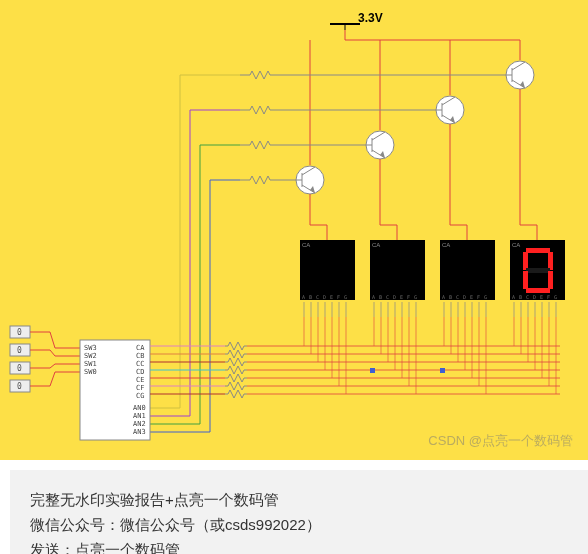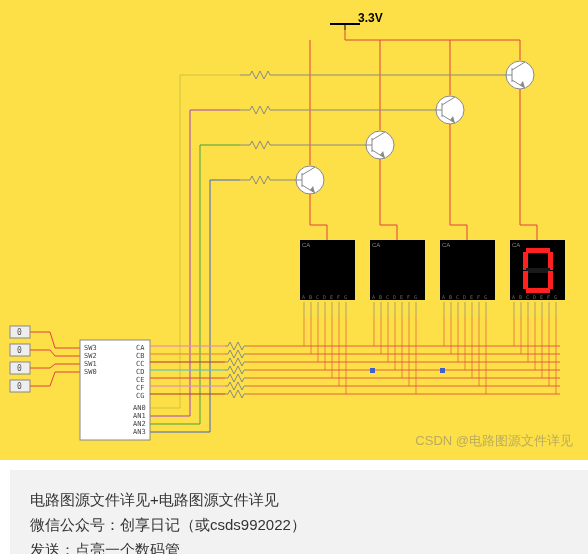--- a/index.html
+++ b/index.html
@@ -386,25 +386,25 @@
       <line x1="521" y1="317" x2="521" y2="354"></line>
       <line x1="528" y1="317" x2="528" y2="362"></line>
       <line x1="535" y1="317" x2="535" y2="370"></line>
       <line x1="542" y1="317" x2="542" y2="378"></line>
       <line x1="549" y1="317" x2="549" y2="386"></line>
       <line x1="556" y1="317" x2="556" y2="394"></line>
     </g>
   </g>
 
 </svg>
-<div class="watermark-main">CSDN @电路图源文件详见</div>
+<div class="watermark-main">CSDN @点亮一个数码管</div>
 </div>
 
 <div class="info-box">
-  <p>电路图源文件详见+电路图源文件详见</p>
+  <p>完整无水印实验报告+点亮一个数码管</p>
   <p>
-    <span>微信公众号：</span><span>创享日记（或csds992022）</span>
+    <span>微信公众号：</span><span>微信公众号（或csds992022）</span>
   </p>
   <p>
     <span>发送：</span><span>点亮一个数码管</span>
   </p>
 
 </div>
 
 </body></html>

